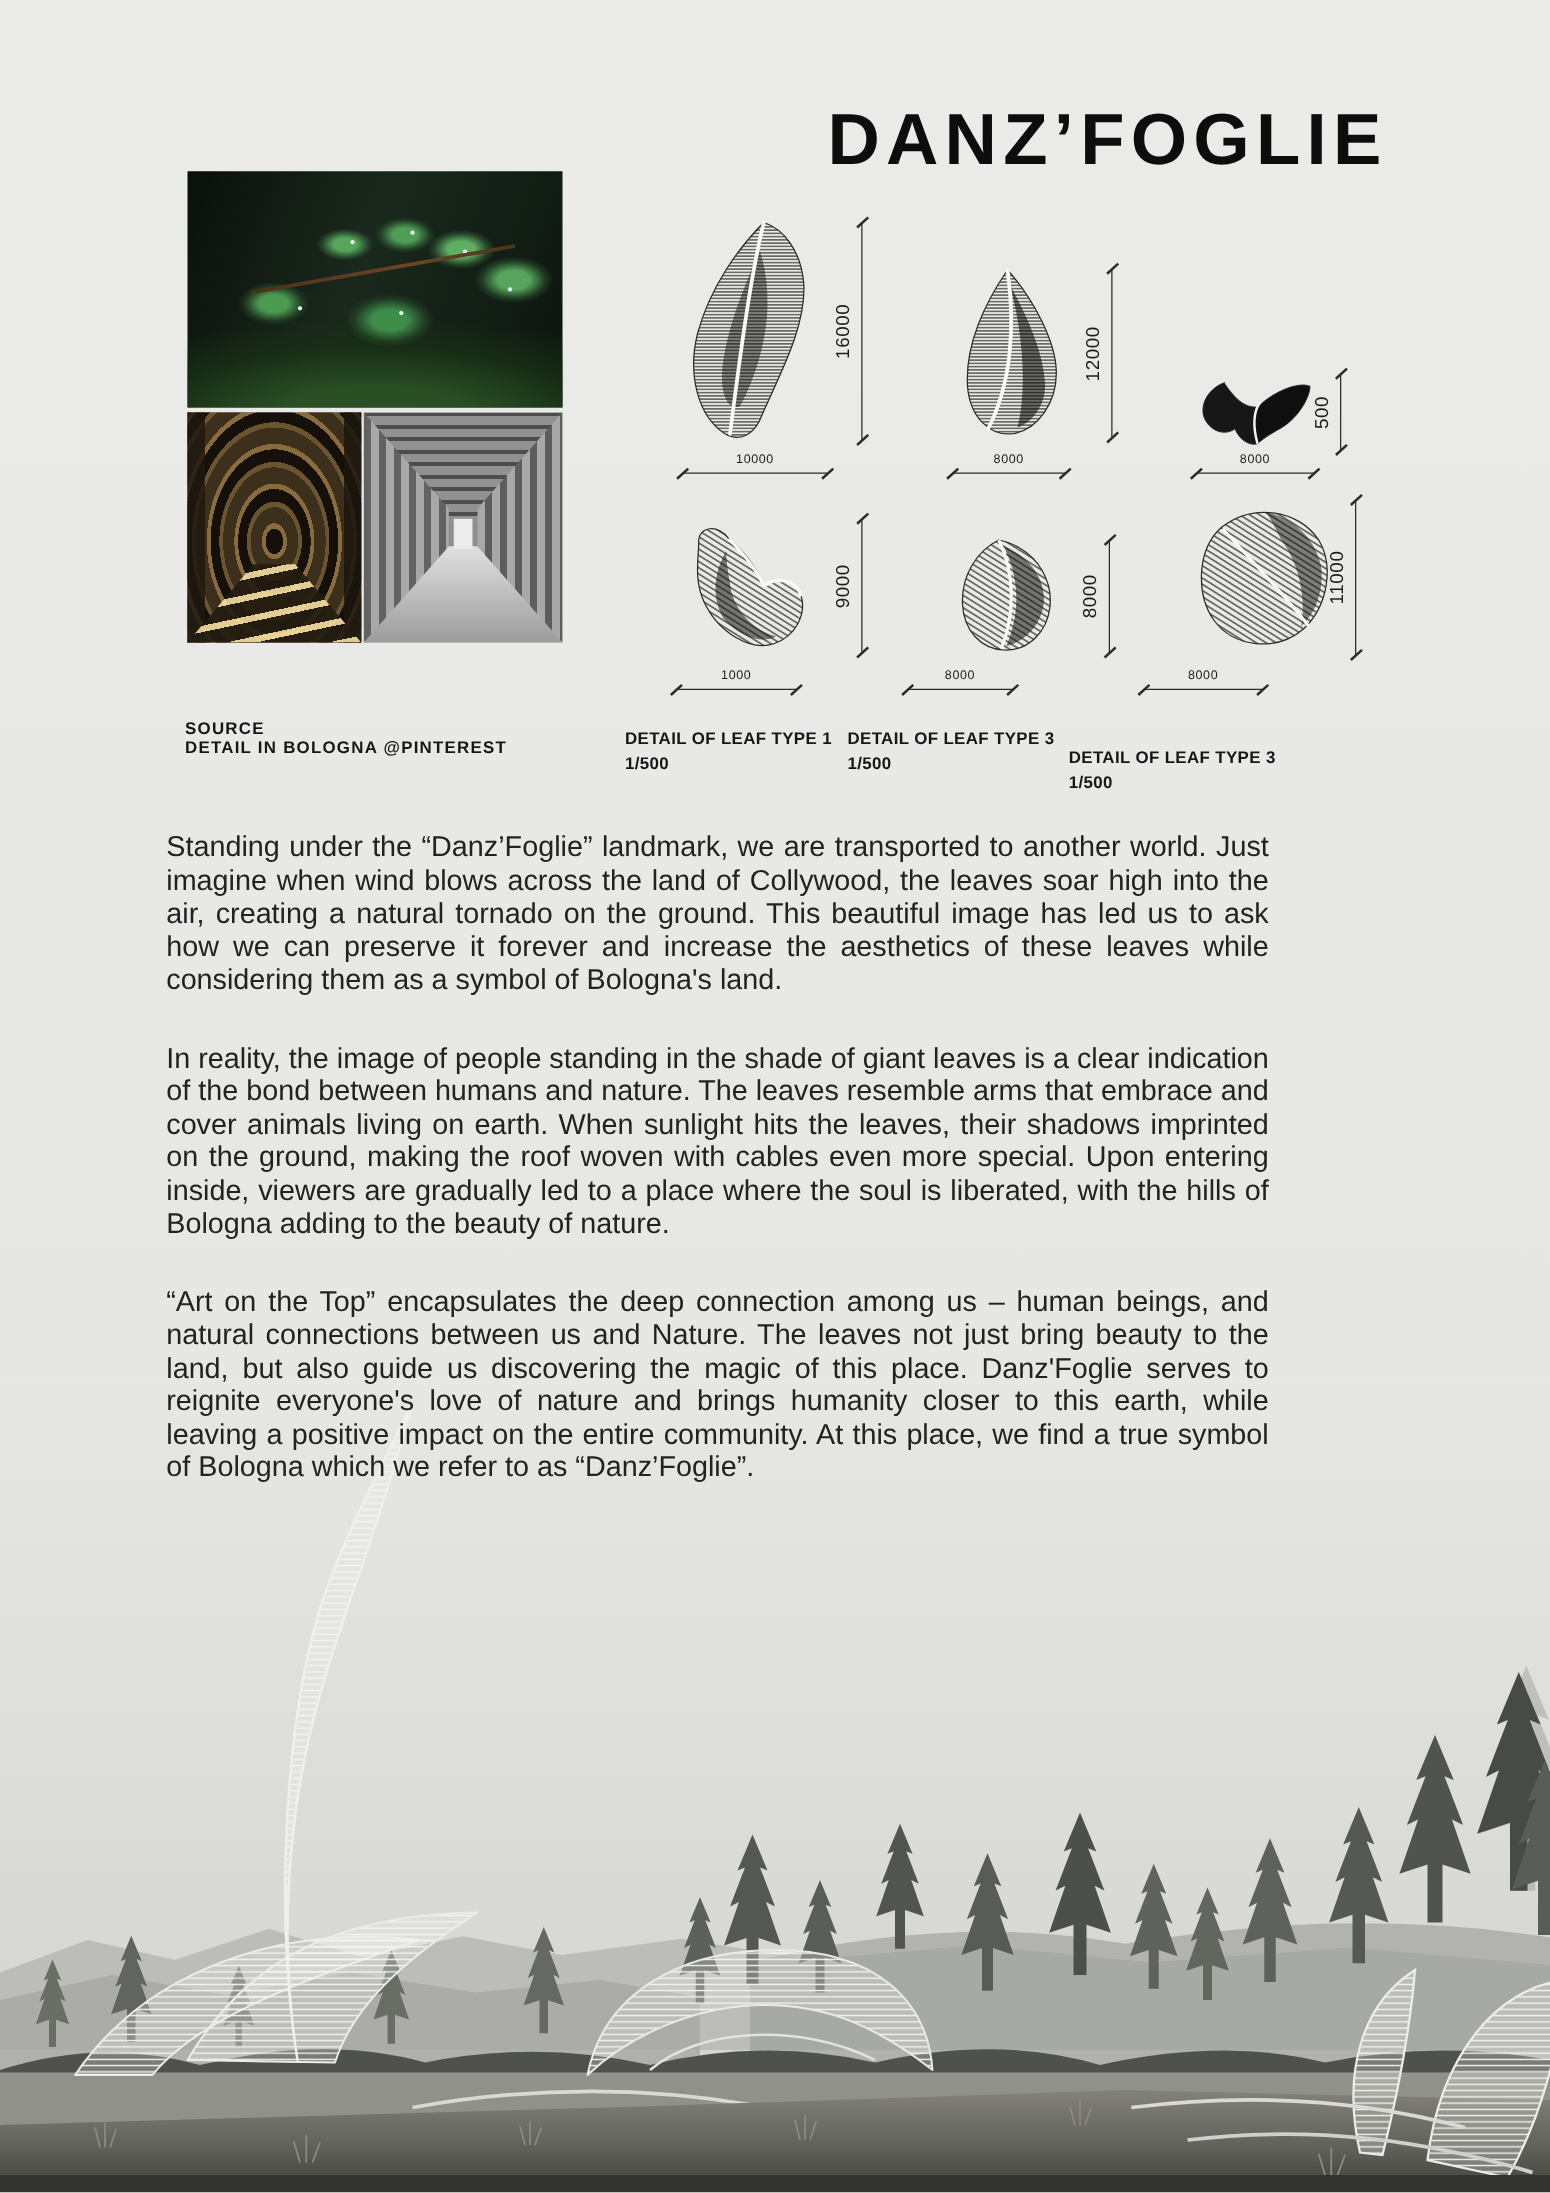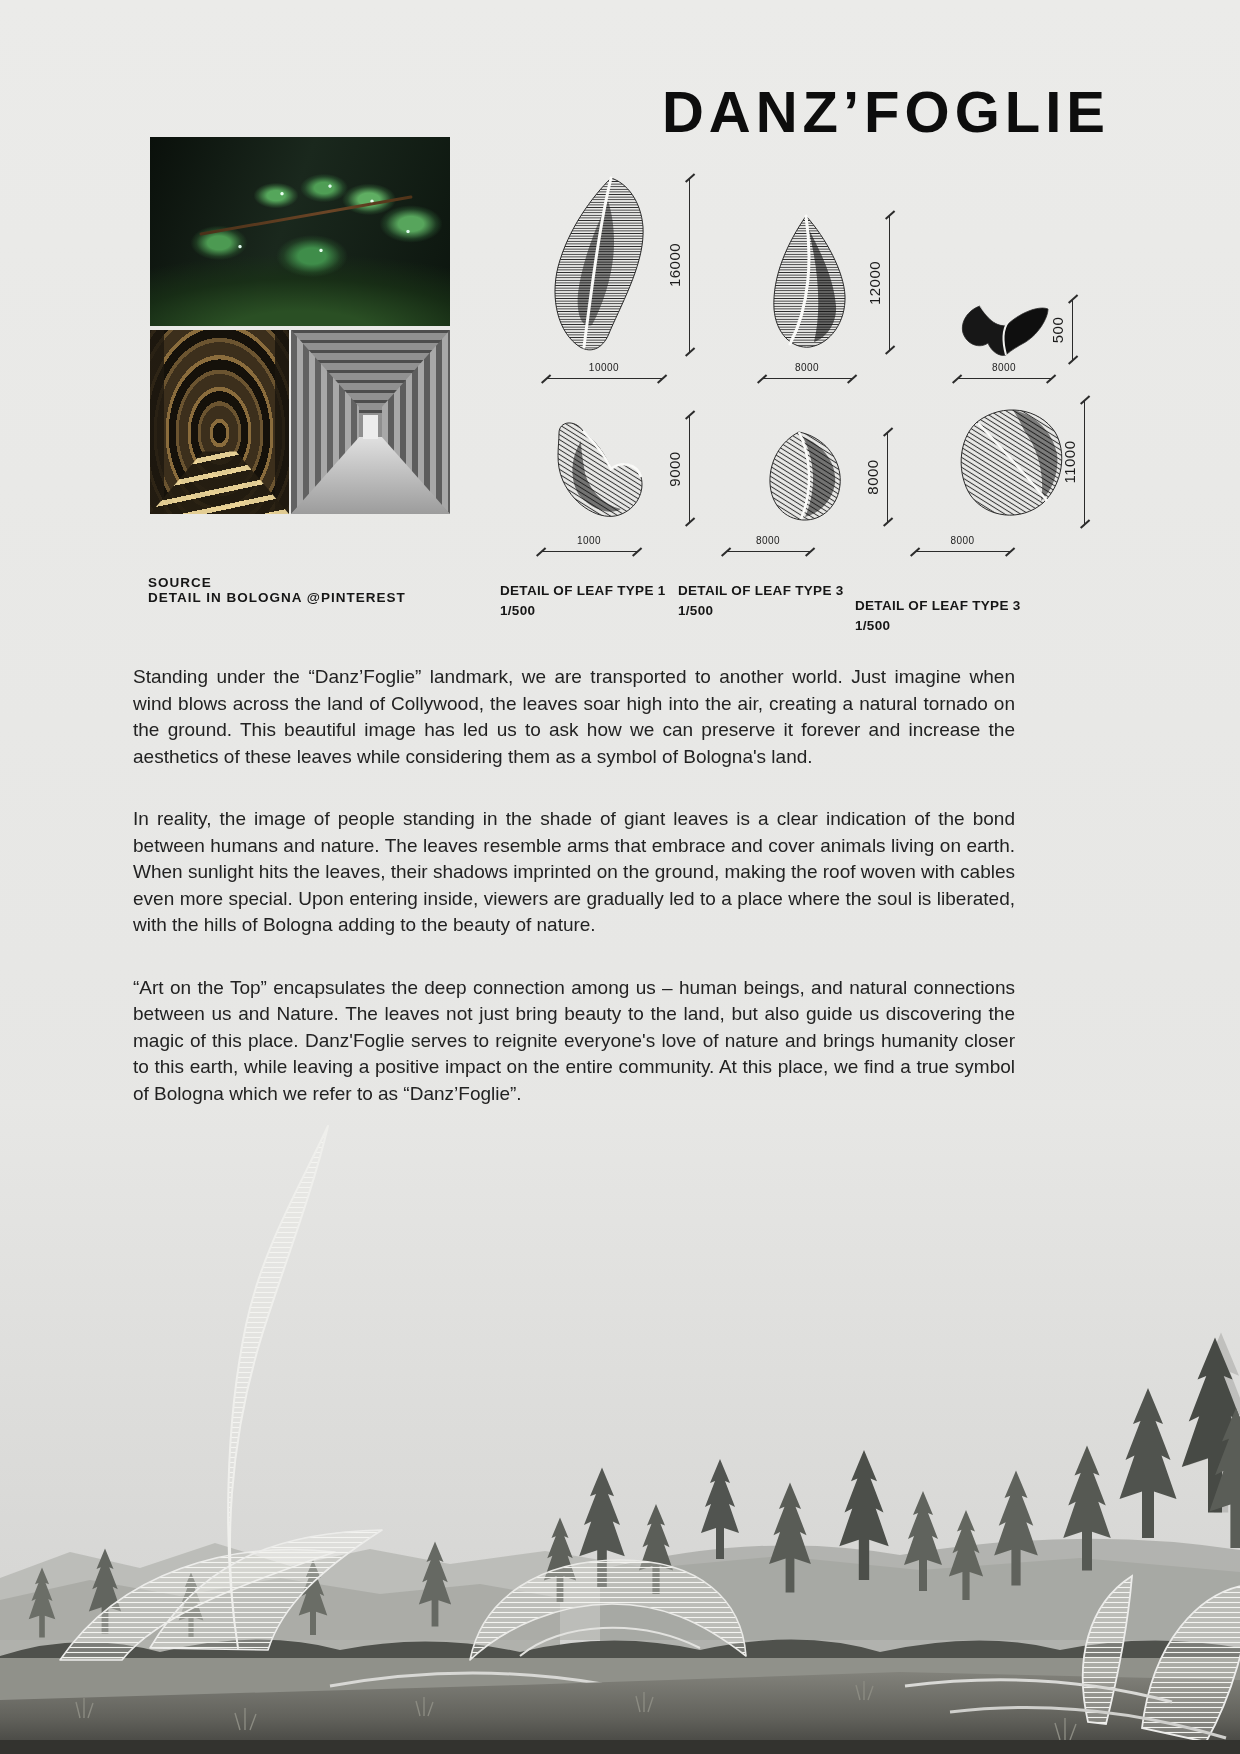--- a/index.html
+++ b/index.html
@@ -97,21 +97,21 @@
   .vdim .line::after{bottom:-1px;}
   .vdim .lbl{
     position:absolute;right:7px;top:50%;transform:translateY(-50%) rotate(180deg);
     writing-mode:vertical-rl;font-size:15px;letter-spacing:.5px;color:#1c1c1c;
   }
   .cap{position:absolute;width:200px;font-size:13.5px;font-weight:bold;letter-spacing:.3px;line-height:1.45;color:#161616;}
   .cap span{display:block;}
   
   .body-text{
     position:absolute;left:133px;top:664px;width:882px;z-index:2;
-    font-size:19px;line-height:26.5px;text-align:justify;color:#222;
+    font-size:23px;line-height:26.5px;text-align:justify;color:#222;
   }
   .body-text p{margin:0 0 36px 0;}
   
   .render{position:absolute;left:0;top:1100px;width:1240px;height:654px;z-index:0;}
   .render svg{display:block;width:100%;height:100%;}
 </style>
 </head>
 <body>
 
 <div class="board">

